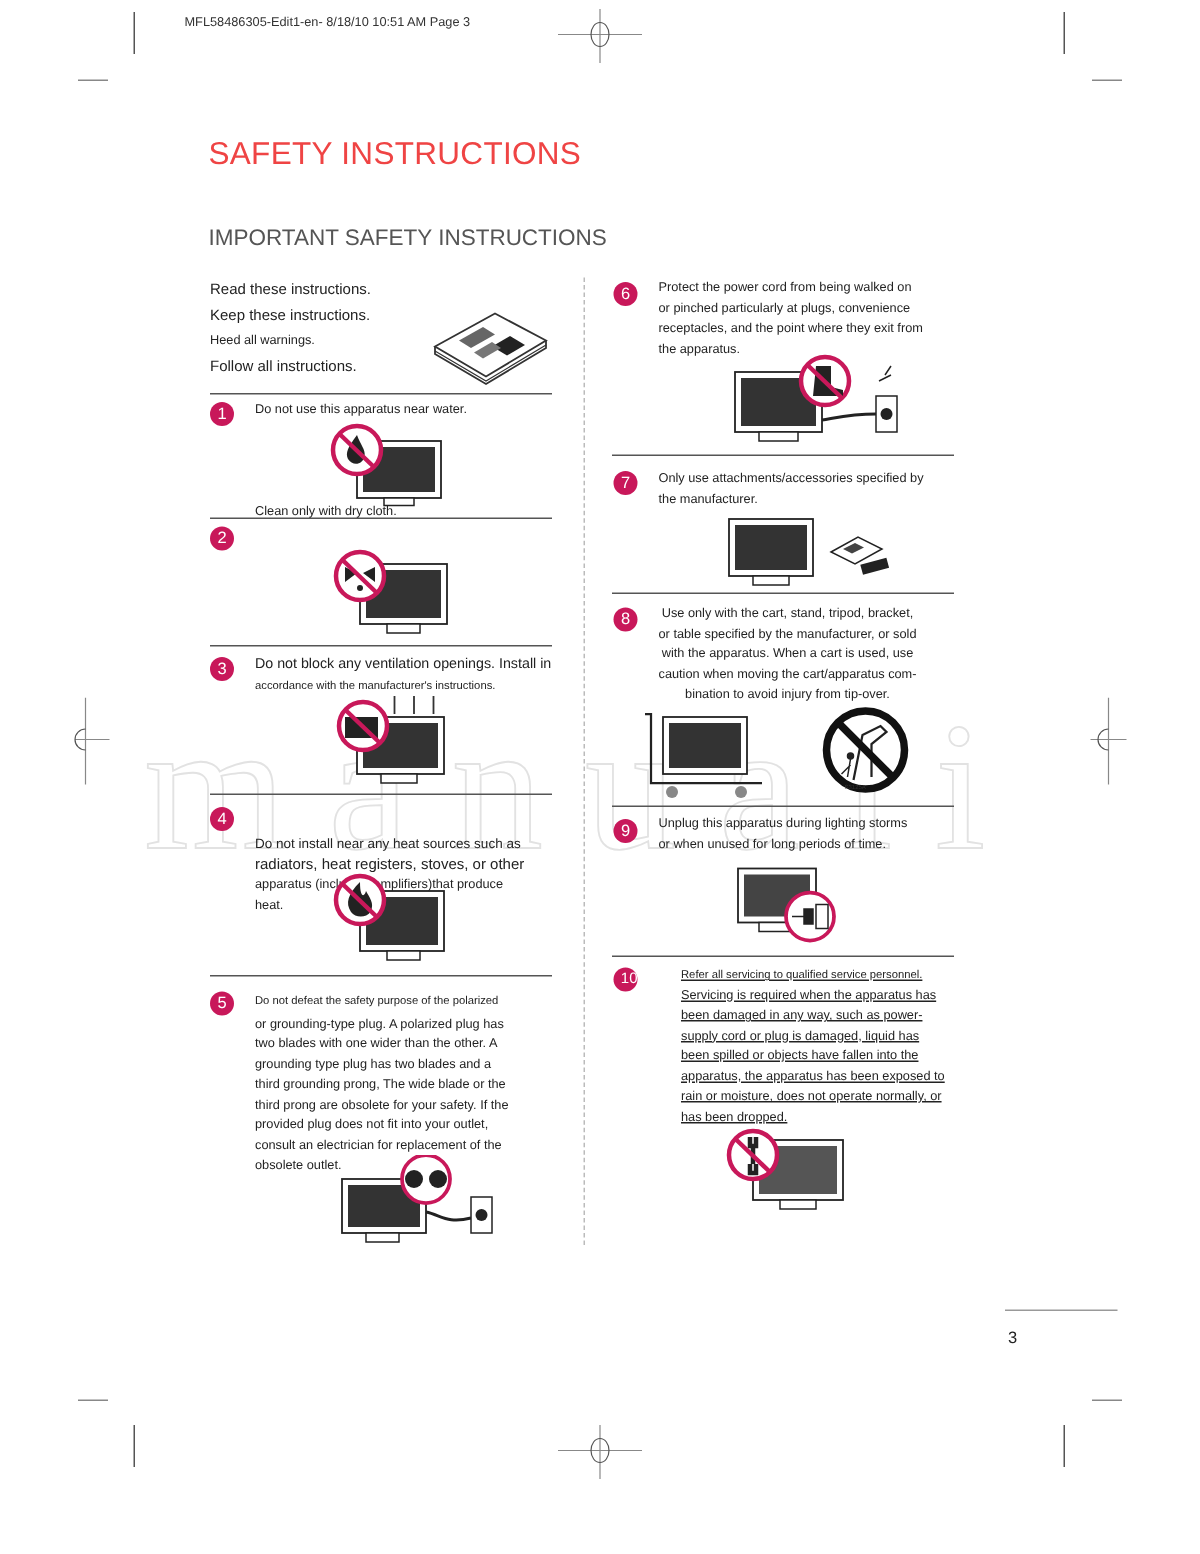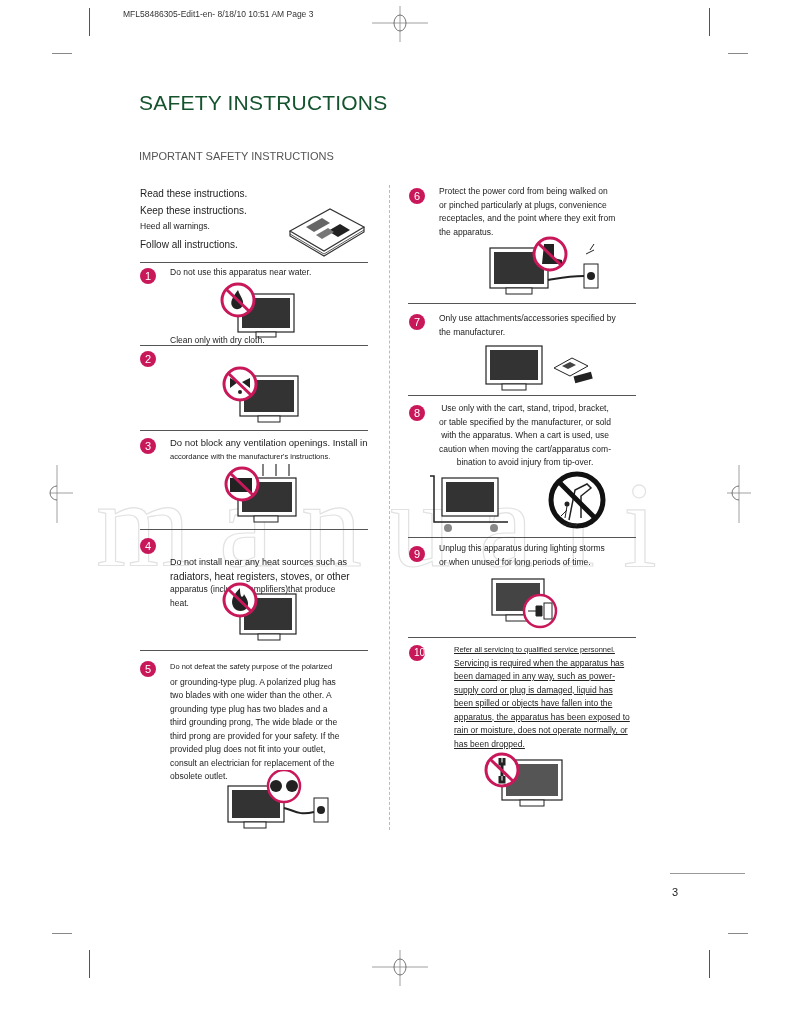--- a/index.html
+++ b/index.html
@@ -2,22 +2,22 @@
 <html><head>
 <meta charset="utf-8">
 <style>
   html, body { margin:0; padding:0; background:#fff; }
   body { width:800px; height:1036px; position:relative; overflow:hidden;
          font-family:"Liberation Sans", sans-serif; color:#222; }
   .abs { position:absolute; }
   .slug { left:98px; top:9px; font-size:8.5px; color:#333;padding-left:25px; }
   .cropv { width:1px; background:#555; }
   .croph { height:1px; background:#888; }
-  .title { left:139px; top:91px; font-size:21px; color:#14532d; letter-spacing:0.2px; }
-  .subtitle { left:139px; top:150px; font-size:11px; color:#555; }
+  .title { left:139px; top:91px; font-size:21px; color:#ef4444; letter-spacing:0.2px; }
+  .subtitle { left:139px; top:150px; font-size:15px; color:#555; }
   .intro { left:140px; top:185px; font-size:10px; line-height:17px; color:#222; }
   .intro .small { font-size:8.5px; }
   .divider { height:1px; background:#555; }
   .vdash { left:389px; top:185px; width:0; height:645px; border-left:1px dashed #bbb; }
   .badge { width:16px; height:16px; border-radius:50%; background:#c8185a; color:#fff;
            font-size:11px; line-height:16px; text-align:center; font-weight:normal; }
   .itext { font-size:8.5px; line-height:13.5px; color:#222; }
   .itext .big { font-size:10px; }
   .pagenum { left:672px; top:886px; font-size:11px; color:#222; }
   .watermark { left:96px; top:455px; font-size:122px; color:transparent;
@@ -144,21 +144,21 @@
 </svg>
 
 <div class="abs divider" style="left:140px;top:650px;width:228px;"></div>
 <div class="abs badge" style="left:140px;top:661px;">5</div>
 <div class="abs itext" style="left:170px;top:660px;">
   <div style="font-size:7.5px">Do not defeat the safety purpose of the polarized</div>
   <div style="margin-top:2px">or grounding-type plug. A polarized plug has</div>
   <div>two blades with one wider than the other. A</div>
   <div>grounding type plug has two blades and a</div>
   <div>third grounding prong, The wide blade or the</div>
-  <div>third prong are provided for your safety. If the</div>
+  <div>third prong are obsolete for your safety. If the</div>
   <div>provided plug does not fit into your outlet,</div>
   <div>consult an electrician for replacement of the</div>
   <div>obsolete outlet.</div>
 </div>
 <svg class="abs" style="left:224px;top:770px" width="110" height="62">
   <rect x="4" y="16" width="56" height="36" fill="#fff" stroke="#222" stroke-width="1.2"></rect>
   <rect x="8" y="20" width="48" height="28" fill="#333"></rect>
   <rect x="20" y="52" width="22" height="6" fill="#fff" stroke="#222"></rect>
   <circle cx="60" cy="16" r="16" fill="#fff" stroke="#c8185a" stroke-width="2.5"></circle>
   <circle cx="52" cy="16" r="6" fill="#222"></circle>

